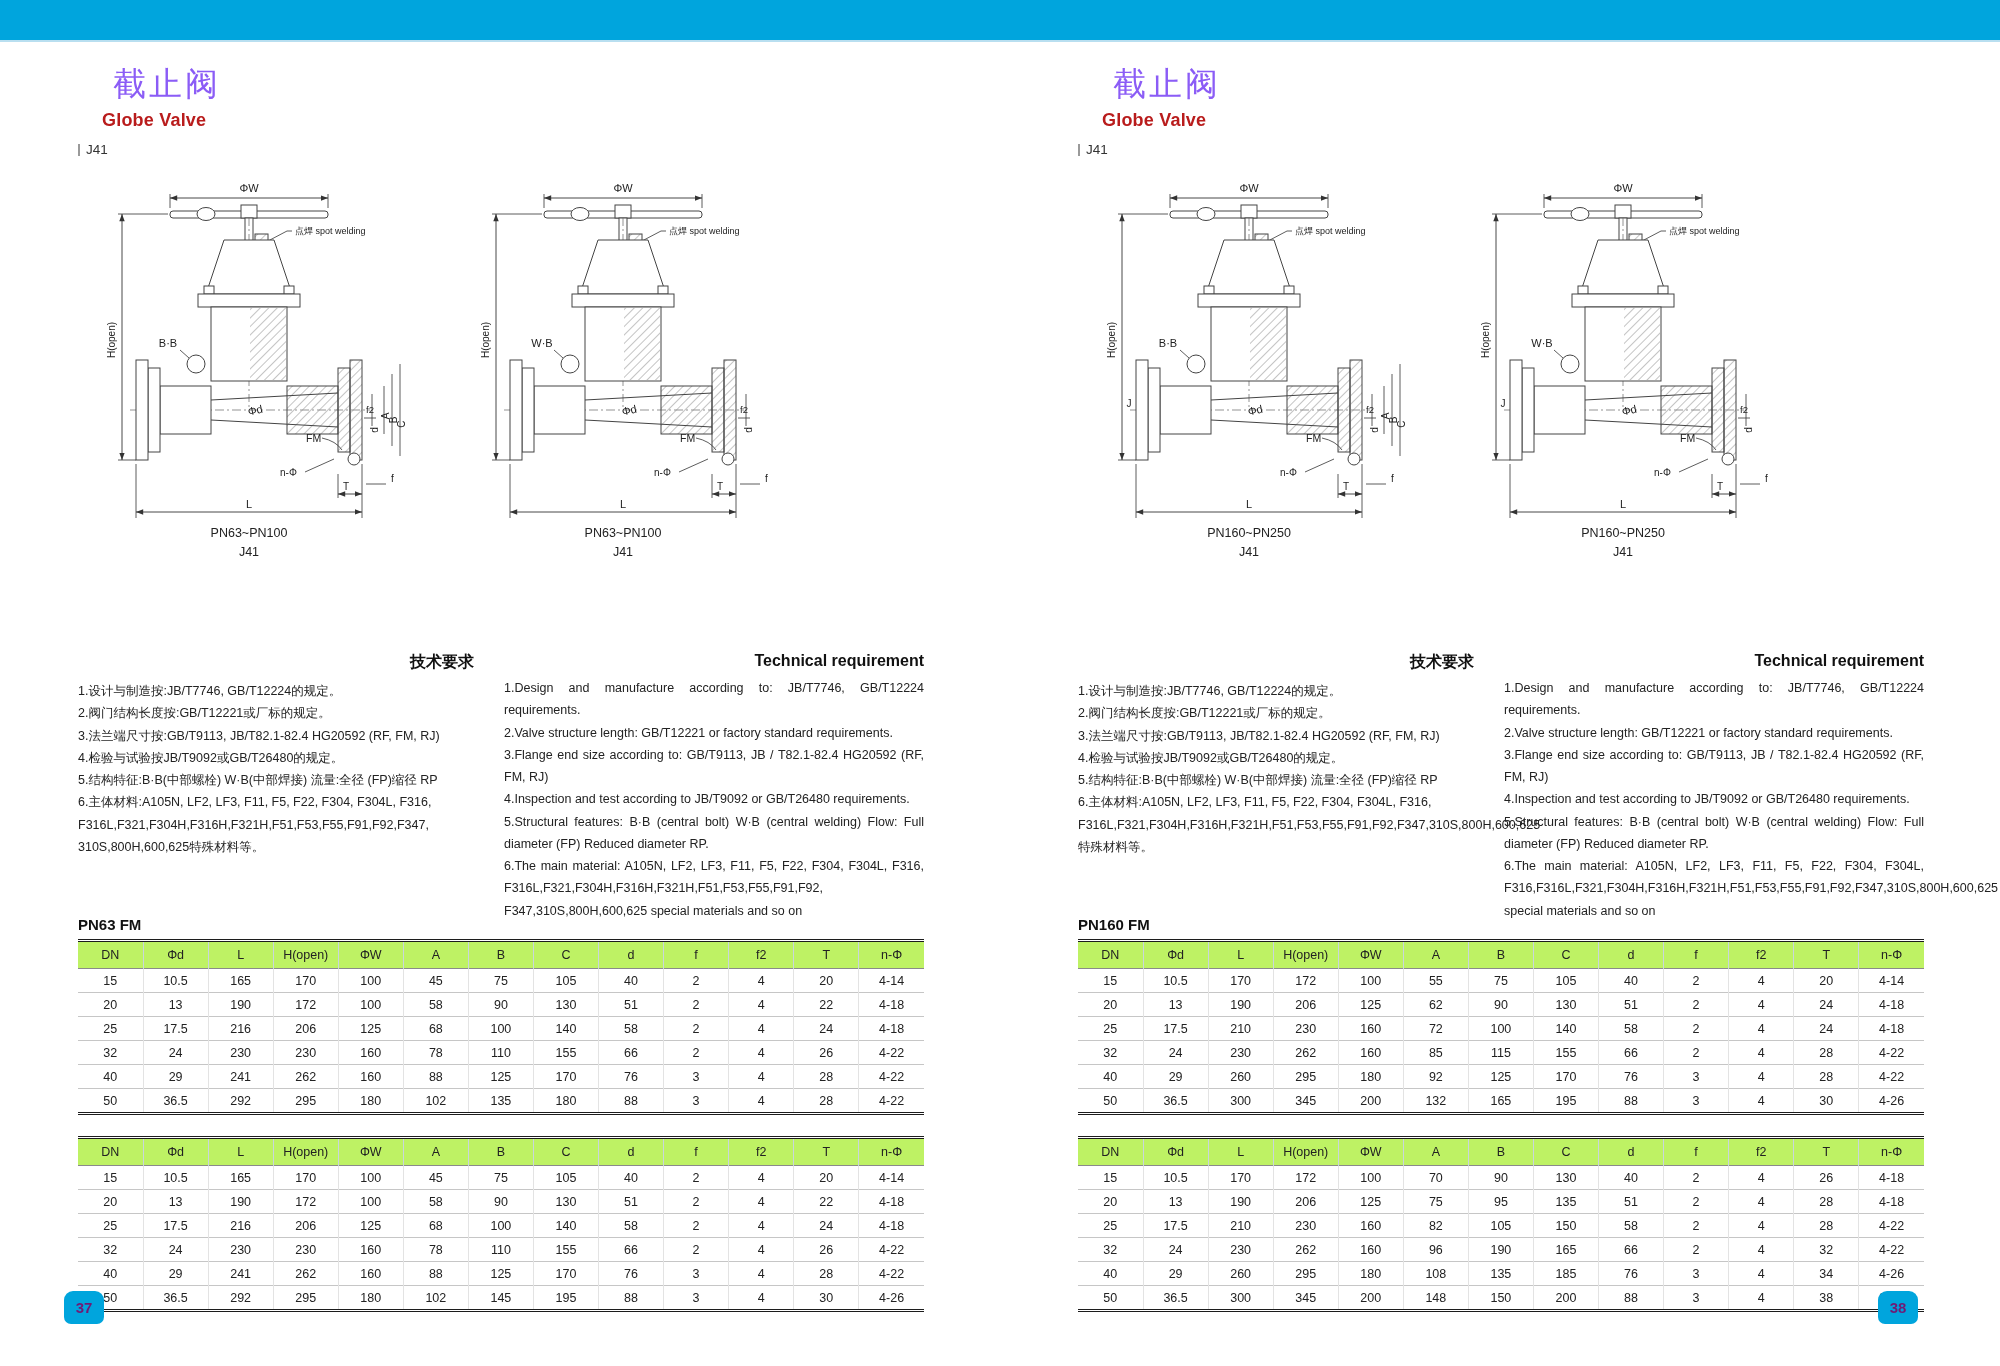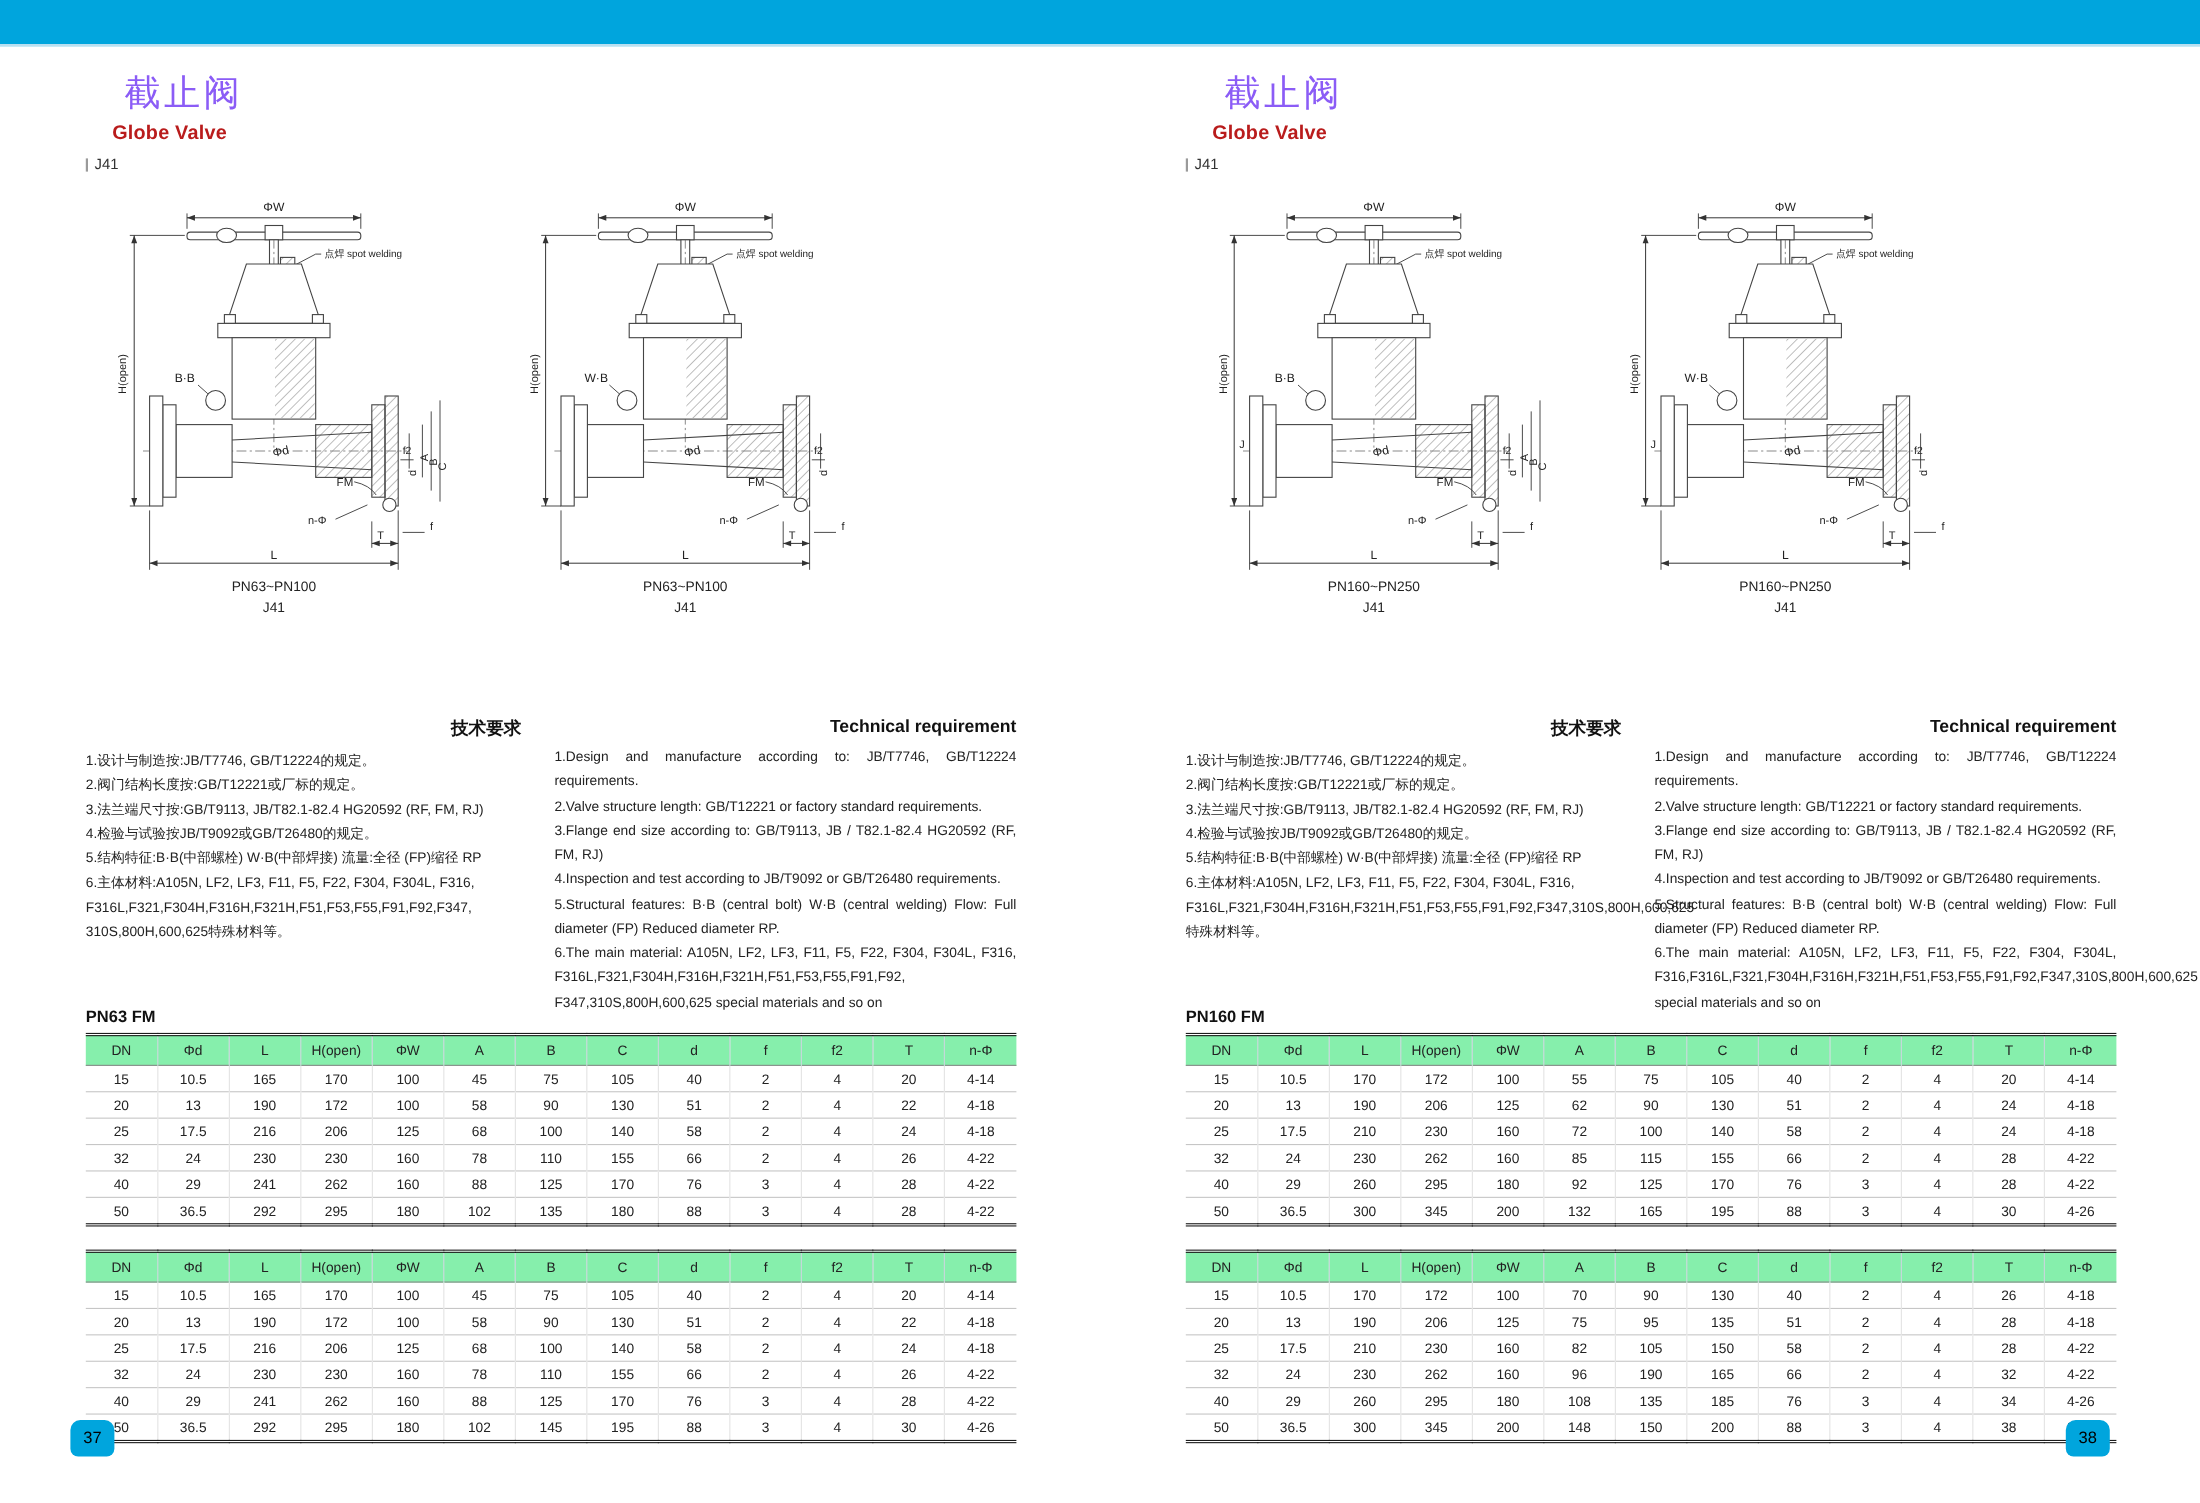--- a/index.html
+++ b/index.html
@@ -29,30 +29,30 @@
   .tech-heading{font-size:16px;font-weight:bold;margin:0 0 7px 0;color:#111;text-align:right;}
   .tech-col.cn .tech-heading{padding-left:6px;}
   .tech-item{font-size:12.5px;line-height:1.78;color:#222;}
   .tech-col.en .tech-item{text-align:justify;}
 
   .tables-block{position:absolute;top:876px;left:78px;width:846px;}
   .table-wrap + .table-wrap{margin-top:21px;}
   .table-title{font-size:15px;font-weight:bold;margin:0 0 6px 0;color:#111;}
   table.dims{width:100%;border-collapse:collapse;table-layout:fixed;
     border-top:3px double #1c1c1c;border-bottom:3px double #1c1c1c;}
-  table.dims th{background:#86efac;font-weight:normal;font-size:12.5px;height:24px;
+  table.dims th{background:#bef264;font-weight:normal;font-size:12.5px;height:24px;
     border-left:1px solid #c9d6dc;color:#222;margin-left:32px;}
   table.dims th:first-child{border-left:none;}
   table.dims td{text-align:center;font-size:12.5px;height:21px;color:#222;
     border-top:1px solid #c6c6c6;border-left:1px solid #e3e3e3;}
   table.dims td:first-child{border-left:none;}
   table.dims tbody tr:first-child td{border-top:1px solid #8a8a8a;}
 
   .page-badge{position:absolute;bottom:42px;width:40px;height:33px;background:#00A5DD;
-    color:#000000;font-weight:normal;font-size:15px;display:flex;align-items:center;justify-content:center;
+    color:#701a75;font-weight:bold;font-size:15px;display:flex;align-items:center;justify-content:center;
     border-radius:9px 9px 7px 7px;}
   .page.left .page-badge{left:64px;}
   .page.right .page-badge{left:878px;}
 </style>
 </head>
 <body>
 
 <div class="topbar"></div>
 
 <div class="page left">

